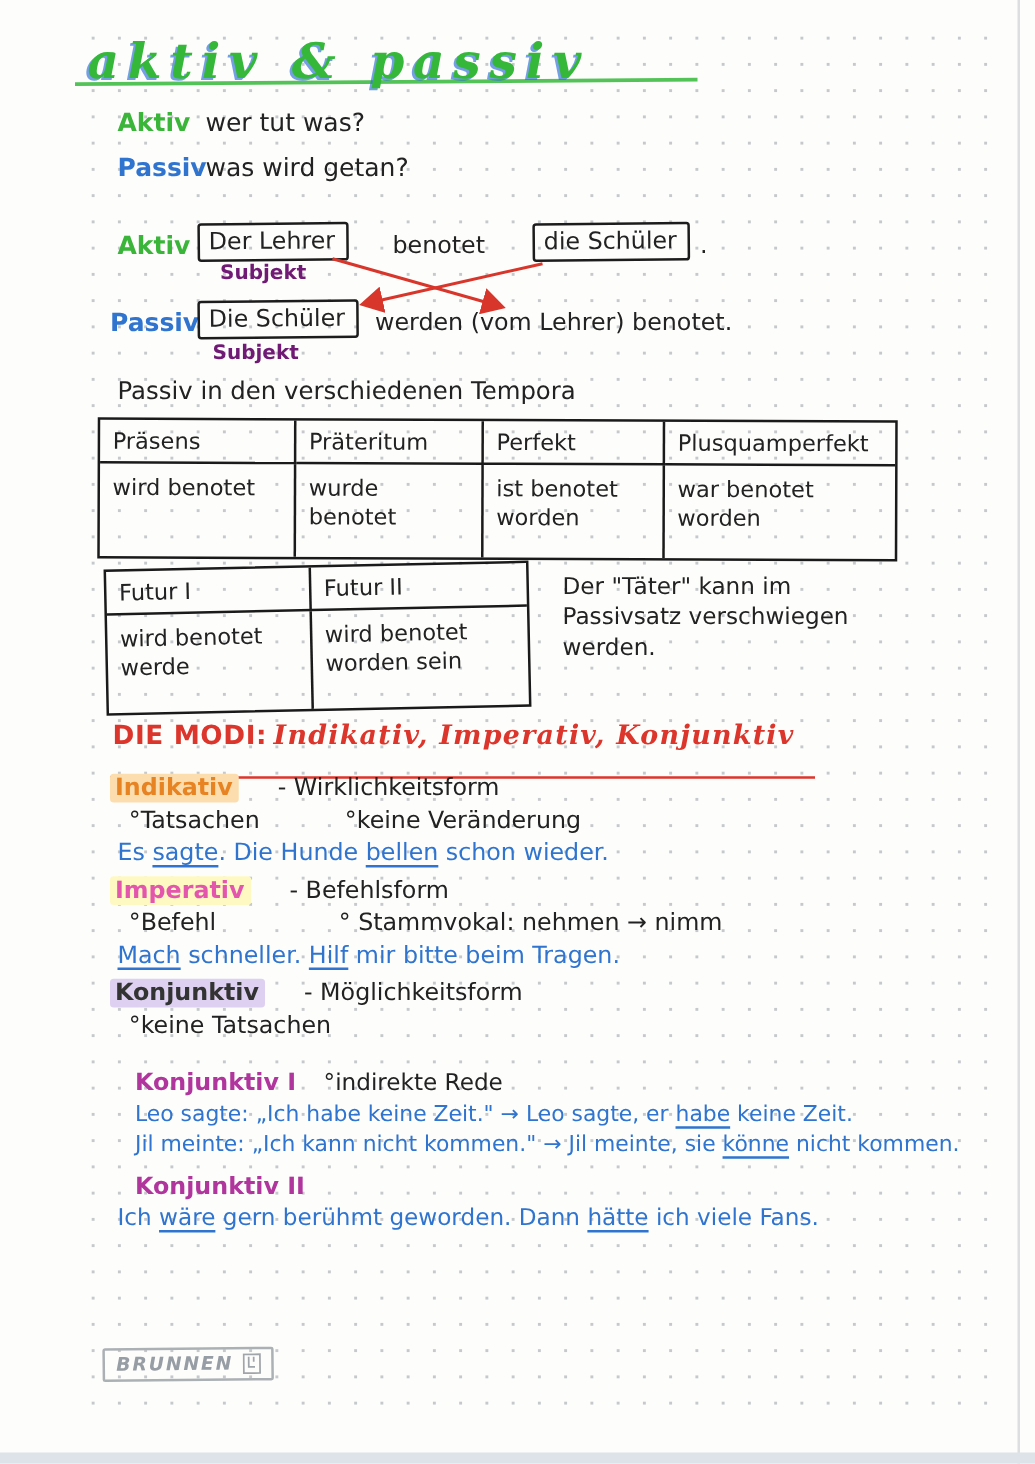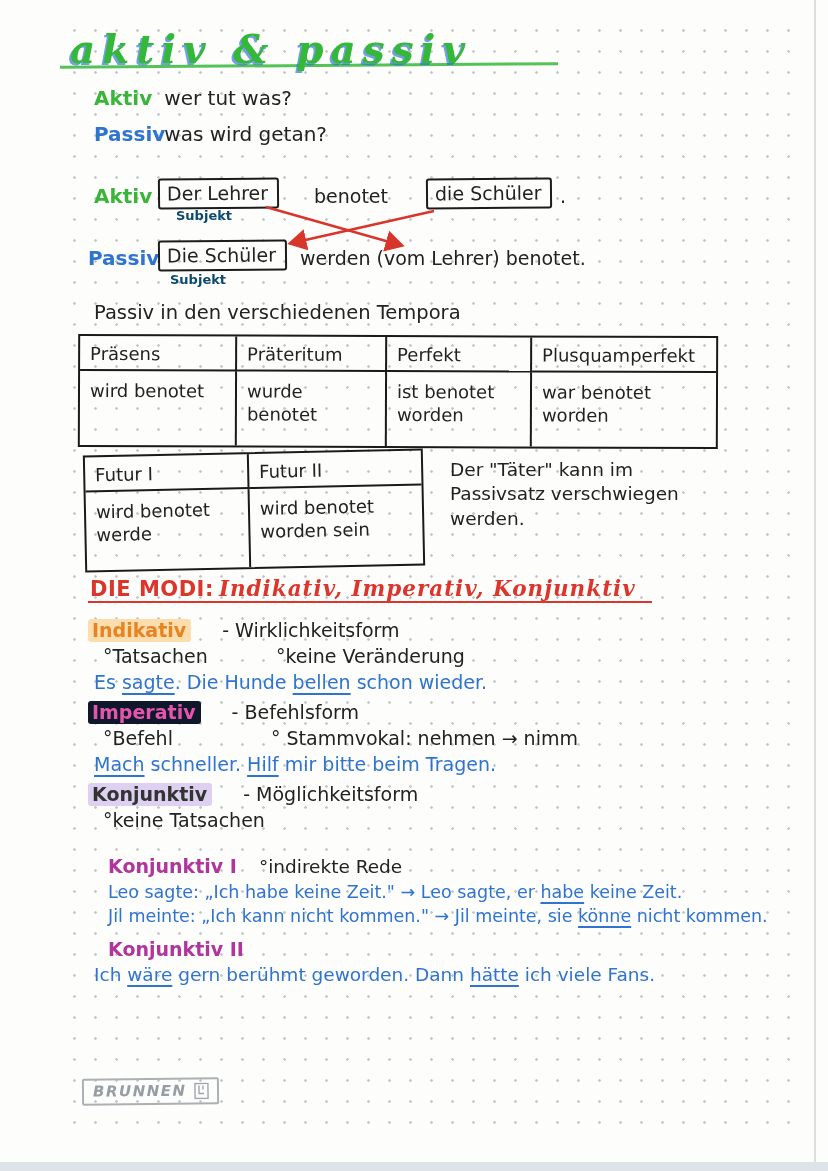--- a/index.html
+++ b/index.html
@@ -25,44 +25,44 @@
     transform:rotate(-.4deg);z-index:1;}
 
   
   .def-row{left:94px;font-size:20px;}
   .def-label{display:inline-block;width:64px;font-weight:bold;}
 
   
   .ex-lab{font-weight:bold;font-size:20px;}
   .hand-box{position:absolute;top:-6px;border:2px solid #1c1c1c;border-radius:3px;
     padding:2px 9px 3px 7px;font-size:19px;color:#222;transform:rotate(-.5deg);white-space:nowrap;}
-  .subjekt{font-size:13px;font-weight:bold;color:#0c4a6e;}
+  .subjekt{font-size:16px;font-weight:bold;color:#701a75;}
   .word{font-size:19px;color:#222;white-space:nowrap;}
 
   
   .tbl{border:2px solid #1a1a1a;display:grid;background:transparent;color:#222;}
   .tbl .h{border-bottom:2px solid #1a1a1a;font-size:18px;padding:7px 8px 5px 10px;white-space:nowrap;}
   .tbl .c{font-size:18px;padding:8px 8px 8px 10px;line-height:1.3;}
   .tbl .br{border-right:2px solid #1a1a1a;}
   #table1{grid-template-columns:157px 150px 145px 184px;transform:rotate(.2deg);}
   #table2{grid-template-columns:164px 172px;transform:rotate(-1.2deg);}
   #table2 .c{min-height:62px;}
   .note{font-size:18.5px;line-height:1.32;color:#222;}
 
   
-  .modi-h{left:88px;top:576px;border-bottom:2.5px solid #dc352b;padding:0 16px 0 2px;}
+  .modi-h{left:88px;top:576px;border-bottom:2.5px solid #dc352b;padding:0 16px 20px 2px;}
   .modi-h .pre{font-weight:bold;font-size:21px;color:#dc352b;letter-spacing:.5px;}
   .modi-h .items{font-family:"DejaVu Serif",serif;font-style:italic;font-weight:bold;
     font-size:21.5px;color:#dc352b;letter-spacing:1px;}
 
   
   .mod{left:88px;width:724px;font-size:19px;line-height:1.38;color:#222;}
   .name{font-weight:bold;padding:0 5px 1px 4px;border-radius:3px;}
   .n-orange{color:#e88324;background:#fbddae;}
-  .n-pink{color:#e455ae;background:#0f172a;}
+  .n-pink{color:#e455ae;background:#fef9c3;}
   .n-lilac{color:#333;background:#ded0f0;}
   .n-purple{color:#b0359d;font-weight:bold;}
   .desc{margin-left:25px;}
   .bullets{margin-left:15px;}
   .ex{color:#2f74cf;}
   .ex .u{text-decoration:underline;text-decoration-thickness:2px;text-underline-offset:3.5px;}
   .small{font-size:17.5px;}
   .nowrap{white-space:nowrap;}
 
   

